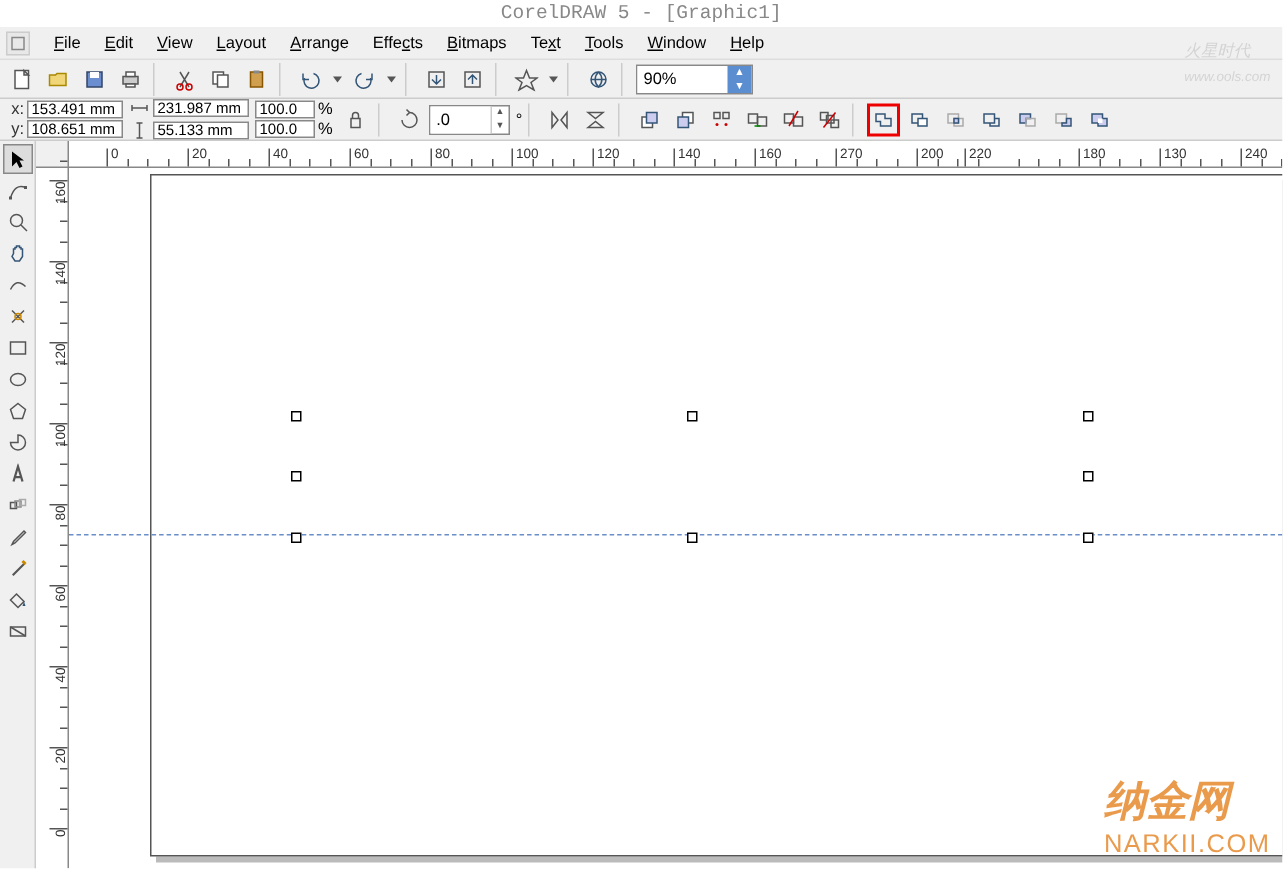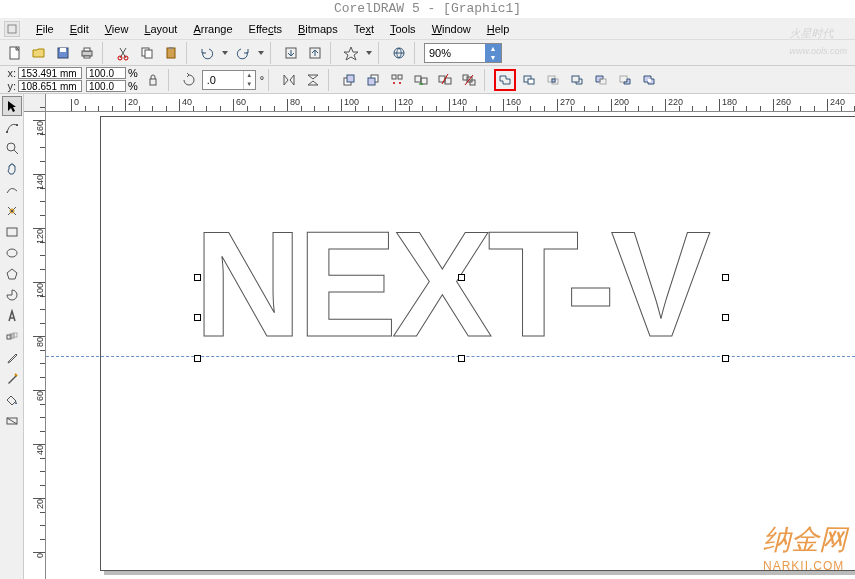--- a/index.html
+++ b/index.html
@@ -47,22 +47,22 @@
 .tick-v .lbl { position: absolute; left: 2px; top: 0px; font-size: 9px; color: #333; writing-mode: vertical-rl; transform: rotate(180deg); }
 .page { position: absolute; top: 18px; left: 22px; right: 0; bottom: 0; background: #fff; }
 .page-shadow { position: absolute; left: 58px; top: 8px; width: 760px; height: 455px; background: #bbb; }
 .page-rect { position: absolute; left: 54px; top: 4px; width: 760px; height: 455px; background: #fff; border: 1px solid #555; }
 .guide-h { position: absolute; left: 0; right: 0; border-top: 1px dashed #6a8ec8; }
 .text-outline { position: absolute; font-family: Impact, Arial Black, sans-serif; font-weight: 900; font-size: 150px; color: transparent; -webkit-text-stroke: 1px #555; letter-spacing: -5px; white-space: nowrap; }
 .sel-rect { position: absolute; border: none; }
 .handle { position: absolute; width: 7px; height: 7px; background: #fff; border: 1px solid #000; }
 .watermark1 { position: absolute; top: 24px; right: 8px; opacity: 0.4; font-style: italic; color: #aaa; font-size: 14px; }
 .watermark2 { position: absolute; bottom: 6px; right: 8px; opacity: 0.7; }
-.watermark2 .cn { color: #e07000; font-size: 28px; font-weight: normal; font-style: italic; }
-.watermark2 .en { color: #e07000; font-size: 12px; display:block; letter-spacing:1px;}
+.watermark2 .cn { color: #e07000; font-size: 28px; font-weight: bold; font-style: italic; }
+.watermark2 .en { color: #e07000; font-size: 17px; display:block; letter-spacing:1px;}
 </style>
 </head>
 <body>
 
 <div class="titlebar">CorelDRAW 5 - [Graphic1]</div>
 
 <div class="menubar">
   <div class="win-icon">
       <svg viewBox="0 0 10 10">
         <rect x="1" y="1" width="8" height="8" fill="none" stroke="#888"></rect>
@@ -196,20 +196,38 @@
         <span class="coord-label">x:</span>
         <input class="coord-input" value="153.491 mm" style="">
       </div>
     <div class="coord-row">
         <span class="coord-label">y:</span>
         <input class="coord-input" value="108.651 mm" style="">
       </div>
   </div>
   <div class="coord-group">
     <div class="coord-row">
+        <span class="small-icon">
+          <svg viewBox="0 0 12 12">
+            <path d="M1 6 L11 6 M1 4 L1 8 M11 4 L11 8" stroke="#555" fill="none"></path>
+          </svg>
+        </span>
+        <input class="coord-input" value="231.987 mm" style="">
+      </div>
+    <div class="coord-row">
+        <span class="small-icon">
+          <svg viewBox="0 0 12 12">
+            <path d="M6 1 L6 11 M4 1 L8 1 M4 11 L8 11" stroke="#555" fill="none"></path>
+          </svg>
+        </span>
+        <input class="coord-input" value="55.133 mm" style="">
+      </div>
+  </div>
+  <div class="coord-group">
+    <div class="coord-row">
         <input class="coord-input" style="width: 40px;" value="100.0">
         <span>%</span>
       </div>
     <div class="coord-row">
         <input class="coord-input" style="width: 40px;" value="100.0">
         <span>%</span>
       </div>
   </div>
   <div class="tbtn">
       <svg viewBox="0 0 16 16">
@@ -486,34 +504,34 @@
         </div>
         <div class="tick-h" style="left: 524.5px;"></div>
         <div class="tick-h" style="left: 538px;"></div>
         <div class="tick-h" style="left: 551.5px;"></div>
         <div class="tick-h major" style="left: 565px;">
           <span class="lbl">200</span>
         </div>
         <div class="tick-h" style="left: 578.5px;"></div>
         <div class="tick-h" style="left: 592px;"></div>
         <div class="tick-h" style="left: 605.5px;"></div>
-        <div class="tick-h major" style="left: 619px;">
+        <div class="tick-h major" style="left: 597px;">
           <span class="lbl">220</span>
         </div>
         <div class="tick-h" style="left: 632.5px;"></div>
         <div class="tick-h" style="left: 646px;"></div>
         <div class="tick-h" style="left: 659.5px;"></div>
         <div class="tick-h major" style="left: 673px;">
           <span class="lbl">180</span>
         </div>
         <div class="tick-h" style="left: 686.5px;"></div>
         <div class="tick-h" style="left: 700px;"></div>
         <div class="tick-h" style="left: 713.5px;"></div>
         <div class="tick-h major" style="left: 727px;">
-          <span class="lbl">260</span>
+          <span class="lbl">130</span>
         </div>
         <div class="tick-h" style="left: 740.5px;"></div>
         <div class="tick-h" style="left: 754px;"></div>
         <div class="tick-h" style="left: 767.5px;"></div>
         <div class="tick-h major" style="left: 781px;">
           <span class="lbl">240</span>
         </div>
         <div class="tick-h" style="left: 794.5px;"></div>
         <div class="tick-h" style="left: 808px;"></div>
       </div>
@@ -568,21 +586,20 @@
         <div class="tick-v" style="top: 21.5px;"></div>
         <div class="tick-v major" style="top: 8px;">
           <span class="lbl">160</span>
         </div>
         <div class="tick-v" style="top: -5.5px;"></div>
       </div>
     <div class="page">
       <div class="page-shadow"></div>
       <div class="page-rect"></div>
       <div class="guide-h" style="top:244px"></div>
-      <div class="text-outline" style="left:148px; top:86px">NEXT-V</div>
       <div class="sel-rect" id="sel" style="left: 152px; top: 166px; width: 527px; height: 80px;">
         <div class="handle" style="left:-4px;top:-4px"></div>
         <div class="handle" style="left:50%;top:-4px;margin-left:-4px"></div>
         <div class="handle" style="right:-4px;top:-4px"></div>
         <div class="handle" style="left:-4px;top:50%;margin-top:-4px"></div>
         <div class="handle" style="right:-4px;top:50%;margin-top:-4px"></div>
         <div class="handle" style="left:-4px;bottom:-4px"></div>
         <div class="handle" style="left:50%;bottom:-4px;margin-left:-4px"></div>
         <div class="handle" style="right:-4px;bottom:-4px"></div>
       </div>

